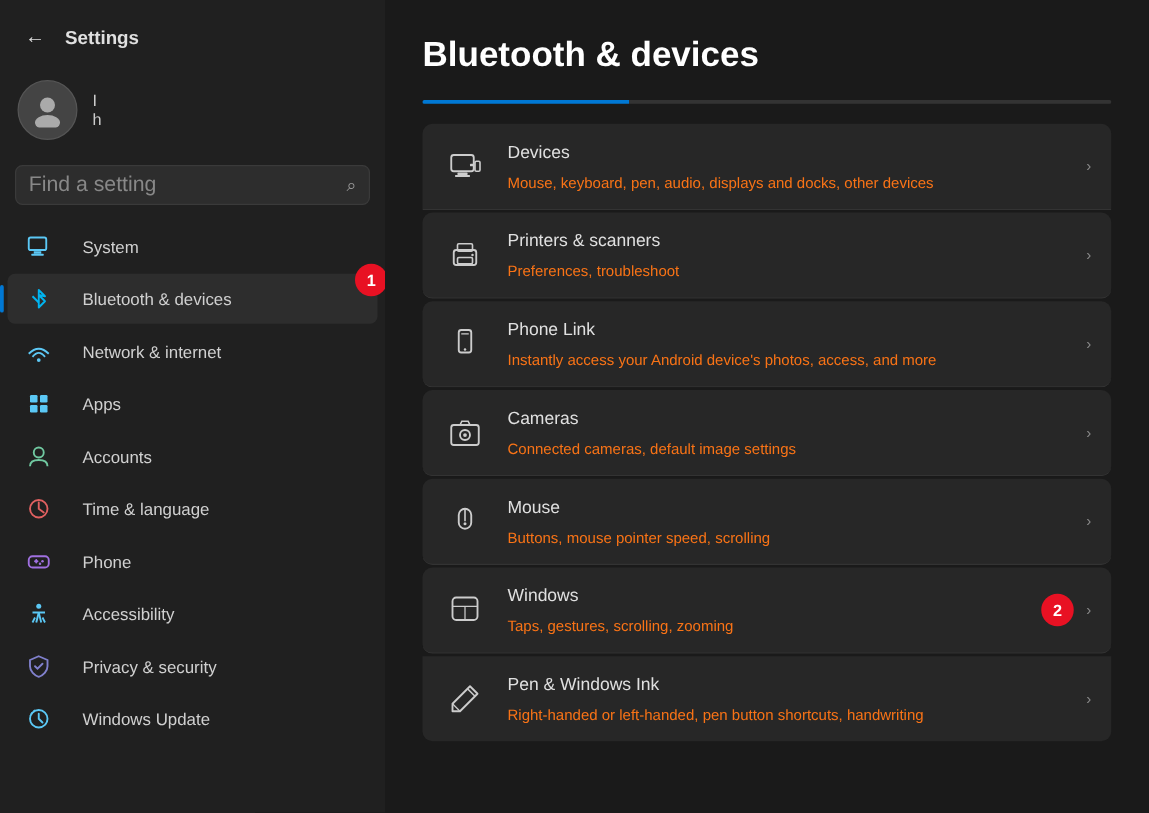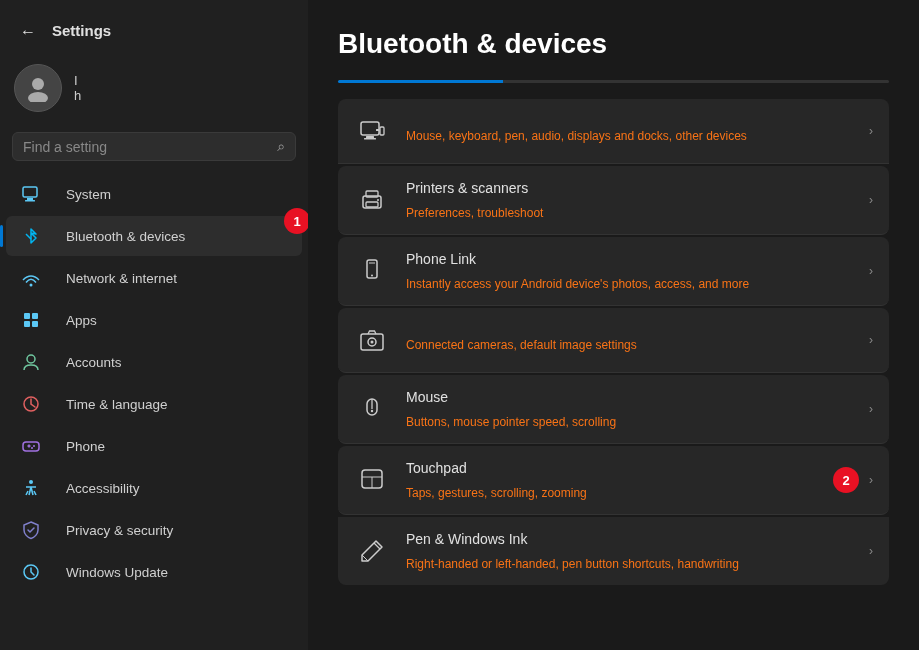--- a/index.html
+++ b/index.html
@@ -85,21 +85,21 @@
       align-items: center;
       padding: 5px 10px;
       gap: 8px;
     }
 
     .search-box input {
       background: transparent;
       border: none;
       outline: none;
       color: #0ea5e9;
-      font-size: 14px;
+      font-size: 17px;
       flex: 1;
     }
 
     .search-box input::placeholder { color: #888; }
 
     .search-icon-svg {
       color: #999;
       font-size: 14px;
     }
 
@@ -402,20 +402,21 @@
       <div class="setting-icon">
         <svg width="28" height="28" viewBox="0 0 28 28" fill="none">
           <rect x="3" y="5" width="18" height="13" rx="2" stroke="#ccc" stroke-width="1.5" fill="none"></rect>
           <rect x="8" y="19" width="8" height="2" fill="#ccc" rx="0.5"></rect>
           <rect x="6" y="21" width="12" height="1.5" fill="#ccc" rx="0.5"></rect>
           <rect x="22" y="10" width="4" height="8" rx="1" stroke="#ccc" stroke-width="1.3" fill="none"></rect>
           <rect x="18" y="12" width="3" height="2" rx="0.5" fill="#ccc"></rect>
         </svg>
       </div>
       <div class="setting-text">
+        <div class="setting-name">Devices</div>
         <div class="setting-desc">Mouse, keyboard, pen, audio, displays and docks, other devices</div>
       </div>
       <span class="chevron">›</span>
     </div>
 
     <div class="setting-item">
       <div class="setting-icon">
         <svg width="28" height="28" viewBox="0 0 28 28" fill="none">
           <rect x="5" y="10" width="18" height="12" rx="2" stroke="#ccc" stroke-width="1.5" fill="none"></rect>
           <rect x="8" y="5" width="12" height="6" rx="1" stroke="#ccc" stroke-width="1.3" fill="none"></rect>
@@ -448,20 +449,21 @@
     <div class="setting-item">
       <div class="setting-icon">
         <svg width="28" height="28" viewBox="0 0 28 28" fill="none">
           <rect x="3" y="8" width="22" height="16" rx="2" stroke="#ccc" stroke-width="1.5" fill="none"></rect>
           <path d="M10 8 L11.5 5 L16.5 5 L18 8" stroke="#ccc" stroke-width="1.3" fill="none"></path>
           <circle cx="14" cy="16" r="4" stroke="#ccc" stroke-width="1.5" fill="none"></circle>
           <circle cx="14" cy="16" r="1.5" fill="#ccc"></circle>
         </svg>
       </div>
       <div class="setting-text">
+        <div class="setting-name">Cameras</div>
         <div class="setting-desc">Connected cameras, default image settings</div>
       </div>
       <span class="chevron">›</span>
     </div>
 
     <div class="setting-item">
       <div class="setting-icon">
         <svg width="28" height="28" viewBox="0 0 28 28" fill="none">
           <rect x="9" y="4" width="10" height="16" rx="5" stroke="#ccc" stroke-width="1.5" fill="none"></rect>
           <line x1="14" y1="4" x2="14" y2="14" stroke="#ccc" stroke-width="1.3"></line>
@@ -477,21 +479,21 @@
 
     <div class="setting-item" style="position:relative;">
       <div class="setting-icon">
         <svg width="28" height="28" viewBox="0 0 28 28" fill="none">
           <rect x="4" y="4" width="20" height="18" rx="3" stroke="#ccc" stroke-width="1.5" fill="none"></rect>
           <line x1="4" y1="11" x2="24" y2="11" stroke="#ccc" stroke-width="1"></line>
           <line x1="14" y1="11" x2="14" y2="22" stroke="#ccc" stroke-width="1"></line>
         </svg>
       </div>
       <div class="setting-text">
-        <div class="setting-name">Touchpad</div>
+        <div class="setting-name">Windows</div>
         <div class="setting-desc">Taps, gestures, scrolling, zooming</div>
       </div>
       <span class="chevron">›</span>
 
       <div class="circle-badge" style="right:30px; top:50%; transform:translateY(-50%);">2</div>
     </div>
 
     <div class="setting-item">
       <div class="setting-icon">
         <svg width="28" height="28" viewBox="0 0 28 28" fill="none">

